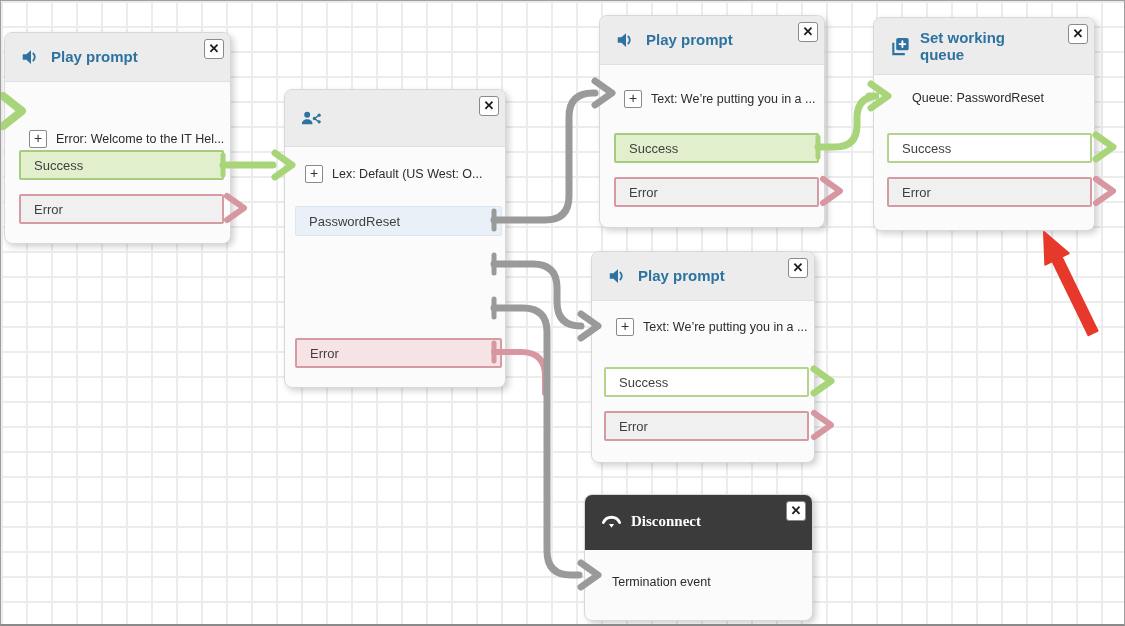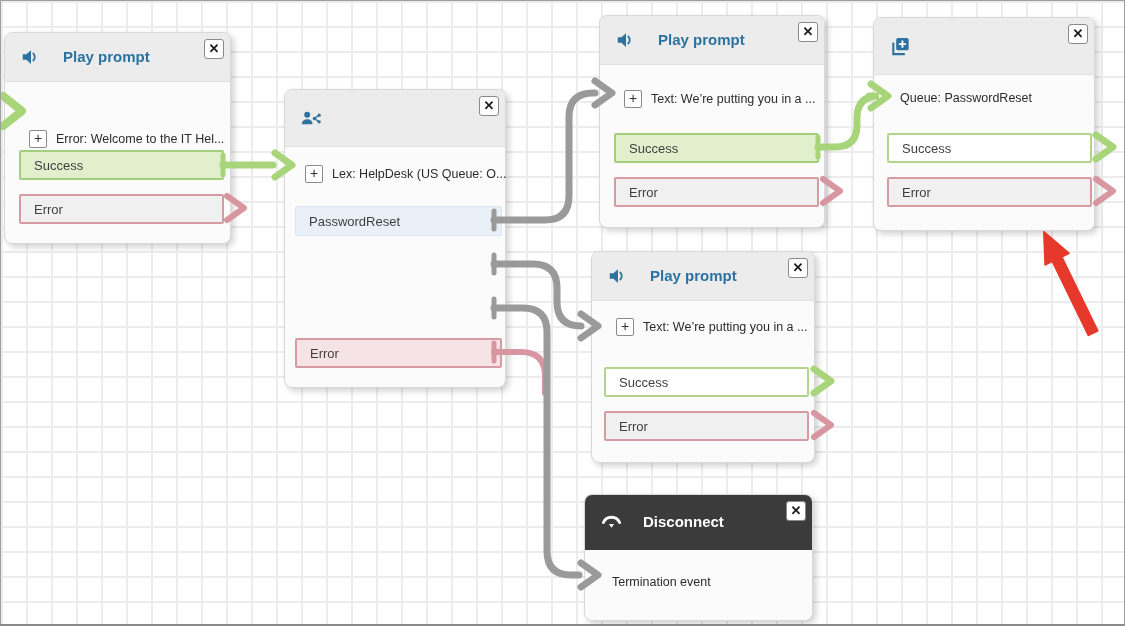--- a/index.html
+++ b/index.html
@@ -20,33 +20,33 @@
   .block{
     position:absolute;
     background:#fbfbfb;
     border:1px solid #d8d8d8;
     border-radius:8px;
     box-shadow:3px 3px 6px rgba(0,0,0,.18);
     z-index:2;
   }
   .hdr{
     position:relative;
-    display:flex;align-items:center;gap:20px;
+    display:flex;align-items:center;gap:8px;
     background:#ececec;
     border-bottom:1px solid #e0e0e0;
     border-radius:7px 7px 0 0;
     padding:0 14px;
     box-sizing:border-box;
   }
   .hdr.dark{background:#3b3b3b;border-bottom:1px solid #3b3b3b;}
   .title{
     color:#2e73a0;font-weight:bold;font-size:15px;line-height:1.15;
     max-width:112px;
   }
-  .hdr.dark .title{color:#fff;max-width:160px;}
+  .hdr.dark .title{color:#fff;max-width:160px;font-family:Liberation Serif, serif;}
   .icon{display:flex;align-items:center;justify-content:center;width:24px;height:24px;flex:0 0 auto;}
   .close{
     position:absolute;top:6px;right:6px;
     width:20px;height:20px;
     background:#fff;border:1px solid #8a8a8a;border-radius:3px;
     color:#1a1a1a;font-weight:bold;font-size:13px;line-height:18px;text-align:center;
     padding:0;cursor:pointer;font-family:"Liberation Sans",sans-serif;
   }
   .param{
     position:absolute;display:flex;align-items:center;gap:9px;
@@ -108,21 +108,21 @@
           <circle cx="20" cy="8.5" r="1.7" fill="#2e73a0"></circle>
           <circle cx="20" cy="15.5" r="1.7" fill="#2e73a0"></circle>
           <circle cx="15" cy="12" r="1.7" fill="#2e73a0"></circle>
           <path stroke="#2e73a0" stroke-width="1.4" d="M15 12l5-3.5M15 12l5 3.5"></path>
         </svg>
       </span>
       <button class="close">✕</button>
     </div>
     <div class="param" style="left:20px;top:75px">
       <span class="plus">+</span>
-      <span>Lex: HelpDesk (US Queue: O...</span>
+      <span>Lex: Default (US West: O...</span>
     </div>
     <div class="branch option" style="left:10px;top:116px;width:207px">
       <span>PasswordReset</span>
     </div>
     <div class="branch error-pink" style="left:10px;top:248px;width:207px">
       <span>Error</span>
     </div>
   </div>
 
   <div class="block" style="left:598px;top:14px;width:224px;height:211px">
@@ -150,23 +150,24 @@
 
   <div class="block" style="left:872px;top:16px;width:220px;height:212px">
     <div class="hdr" style="height:57px">
       <span class="icon">
         <svg width="23" height="23" viewBox="0 0 24 24">
           <path fill="none" stroke="#2e73a0" stroke-width="2.2" d="M4.5 8v12h12"></path>
           <rect x="7.5" y="3" width="13" height="13" rx="2" fill="#2e73a0"></rect>
           <path stroke="#fff" stroke-width="2" stroke-linecap="round" d="M14 6.5v6M11 9.5h6"></path>
         </svg>
       </span>
-      <button class="close">✕</button>
-    </div>
-    <div class="param" style="left:26px;top:73px">
+      <span class="title">Set working queue</span>
+      <button class="close">✕</button>
+    </div>
+    <div class="param" style="left:38px;top:73px">
       <span>Queue: PasswordReset</span>
     </div>
     <div class="branch success-open" style="left:13px;top:115px;width:205px">
       <span>Success</span>
     </div>
     <div class="branch error-gray" style="left:13px;top:159px;width:205px">
       <span>Error</span>
     </div>
   </div>
 

